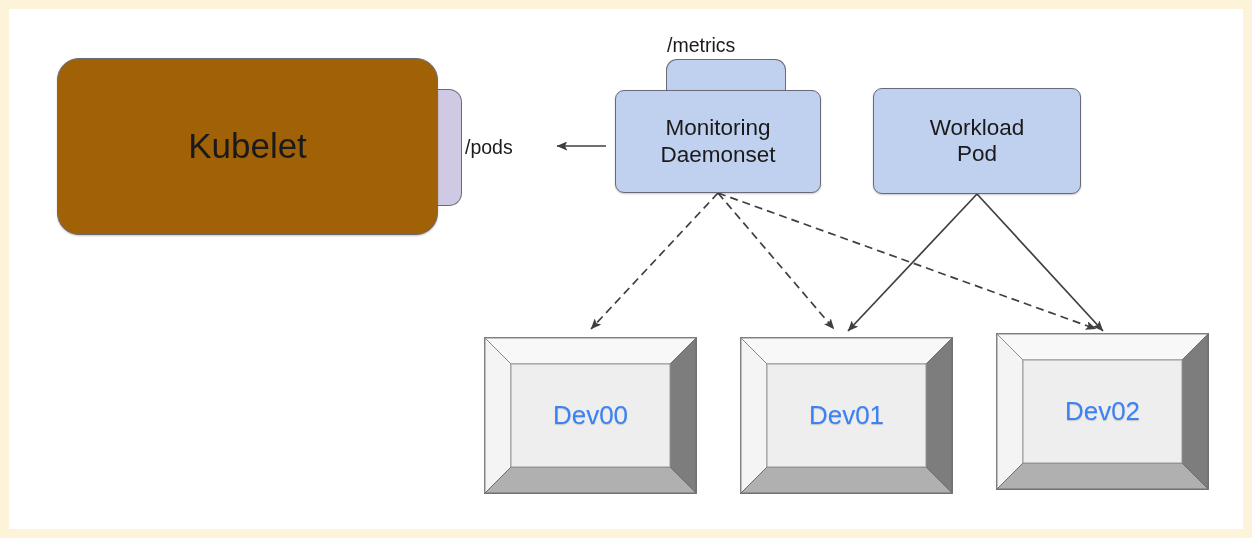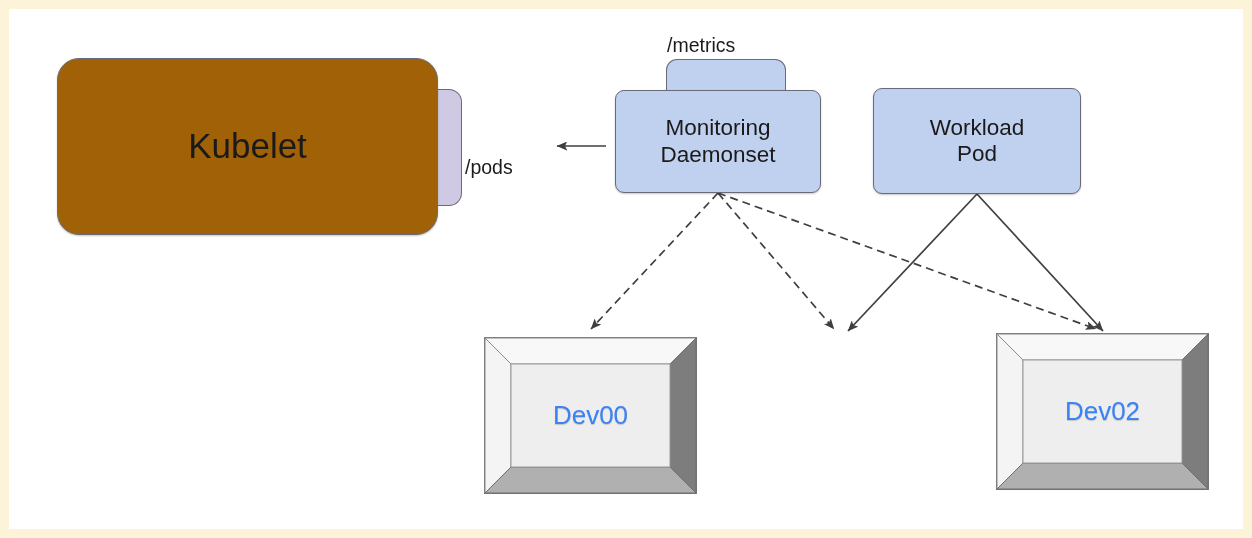--- a/index.html
+++ b/index.html
@@ -103,21 +103,21 @@
     border-bottom: none;
   }
   
   .edge-label {
     position: absolute;
     font-size: 19.5px;
     color: #1b1b1b;
     white-space: nowrap;
     z-index: 5;
   }
-  .edge-label.pods-label { left: 456px; top: 127px; margin-top: 20px; }
+  .edge-label.pods-label { left: 456px; top: 127px; }
   .edge-label.metrics-label { left: 658px; top: 25px; }
   
   .device {
     position: absolute;
     width: 213px;
     height: 157px;
     z-index: 3;
   }
   .device .dev-svg { display: block; }
   .device .dev-label {
@@ -193,20 +193,31 @@
         <rect x="0.7" y="0.7" width="211.6" height="155.6" fill="#efefef" stroke="#6e6e6e" stroke-width="1.3"></rect>
         <polygon points="1,1 212,1 186,27 27,27" fill="#f8f8f8" stroke="#8a8a8a" stroke-width="1"></polygon>
         <polygon points="1,1 27,27 27,130 1,156" fill="#f4f4f4" stroke="#8a8a8a" stroke-width="1"></polygon>
         <polygon points="212,1 212,156 186,130 186,27" fill="#7d7d7d" stroke="#6e6e6e" stroke-width="1"></polygon>
         <polygon points="1,156 27,130 186,130 212,156" fill="#b0b0b0" stroke="#6e6e6e" stroke-width="1"></polygon>
         <rect x="27" y="27" width="159" height="103" fill="#eeeeee" stroke="#9a9a9a" stroke-width="1"></rect>
       </svg>
       <div class="dev-label">Dev00</div>
     </div>
 
+    <div class="device dev1">
+      <svg class="dev-svg" width="213" height="157" viewBox="0 0 213 157">
+        <rect x="0.7" y="0.7" width="211.6" height="155.6" fill="#efefef" stroke="#6e6e6e" stroke-width="1.3"></rect>
+        <polygon points="1,1 212,1 186,27 27,27" fill="#f8f8f8" stroke="#8a8a8a" stroke-width="1"></polygon>
+        <polygon points="1,1 27,27 27,130 1,156" fill="#f4f4f4" stroke="#8a8a8a" stroke-width="1"></polygon>
+        <polygon points="212,1 212,156 186,130 186,27" fill="#7d7d7d" stroke="#6e6e6e" stroke-width="1"></polygon>
+        <polygon points="1,156 27,130 186,130 212,156" fill="#b0b0b0" stroke="#6e6e6e" stroke-width="1"></polygon>
+        <rect x="27" y="27" width="159" height="103" fill="#eeeeee" stroke="#9a9a9a" stroke-width="1"></rect>
+      </svg>
+      <div class="dev-label">Dev01</div>
+    </div>
 
     <div class="device dev2">
       <svg class="dev-svg" width="213" height="157" viewBox="0 0 213 157">
         <rect x="0.7" y="0.7" width="211.6" height="155.6" fill="#efefef" stroke="#6e6e6e" stroke-width="1.3"></rect>
         <polygon points="1,1 212,1 186,27 27,27" fill="#f8f8f8" stroke="#8a8a8a" stroke-width="1"></polygon>
         <polygon points="1,1 27,27 27,130 1,156" fill="#f4f4f4" stroke="#8a8a8a" stroke-width="1"></polygon>
         <polygon points="212,1 212,156 186,130 186,27" fill="#7d7d7d" stroke="#6e6e6e" stroke-width="1"></polygon>
         <polygon points="1,156 27,130 186,130 212,156" fill="#b0b0b0" stroke="#6e6e6e" stroke-width="1"></polygon>
         <rect x="27" y="27" width="159" height="103" fill="#eeeeee" stroke="#9a9a9a" stroke-width="1"></rect>
       </svg>

